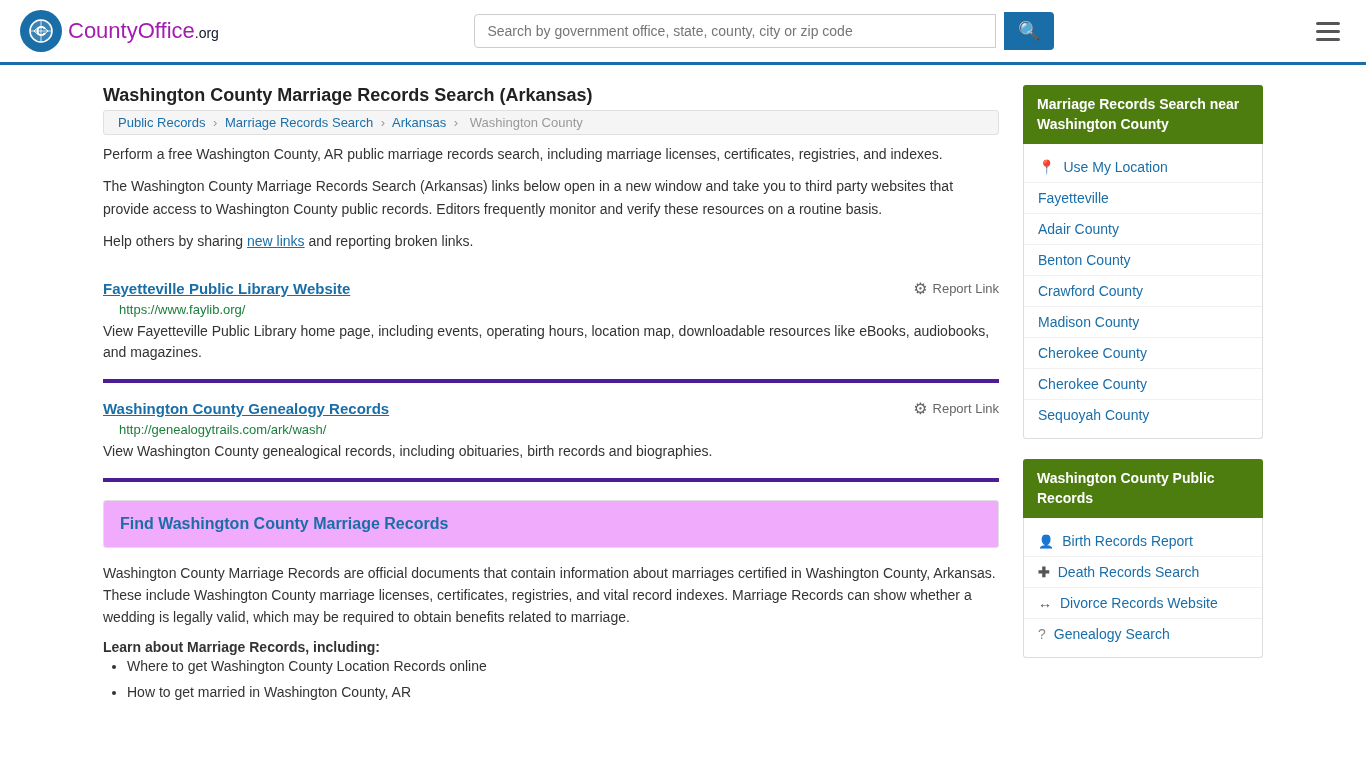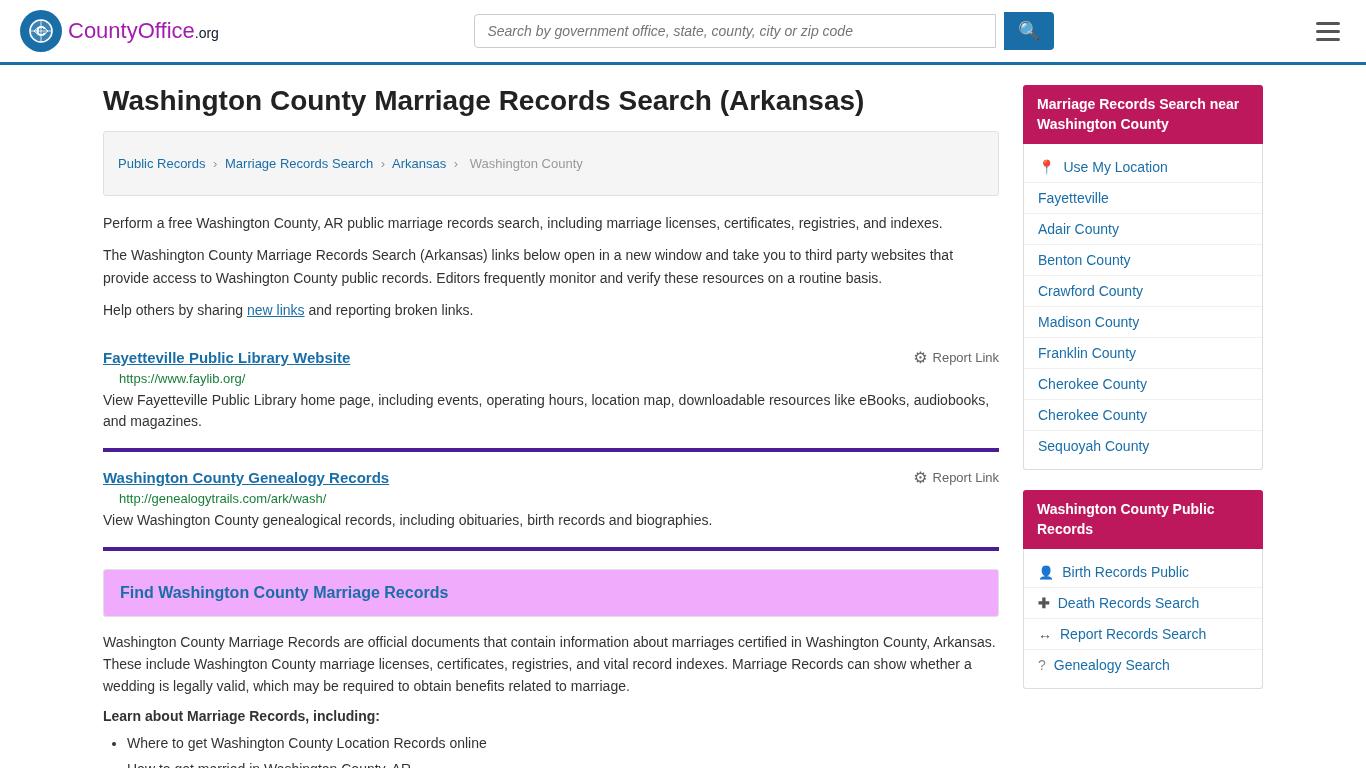--- a/index.html
+++ b/index.html
@@ -44,21 +44,20 @@
       max-width: 580px;
       margin: 0 30px;
     }
     #search-input {
       flex: 1;
       padding: 8px 12px;
       border: 1px solid #ccc;
       border-radius: 4px 0 0 4px;
       font-size: 14px;
       outline: none;
-      font-style: italic;
     }
     #search-button {
       background: #1a6ea8;
       border: none;
       color: #fff;
       padding: 8px 14px;
       border-radius: 0 4px 4px 0;
       cursor: pointer;
       font-size: 16px;
     }
@@ -87,32 +86,32 @@
       padding: 20px 20px;
       display: flex;
       gap: 24px;
     }
 
     
     #content {
       flex: 1;
     }
     #page-title {
-      font-size: 28px;
+      font-size: 18px;
       font-weight: bold;
       color: #222;
-      margin-bottom: 14px;
+      margin-bottom: 4px;
     }
     #breadcrumb {
       background: #f5f5f5;
       border: 1px solid #e0e0e0;
-      padding: 24px 14px;
+      padding: 4px 14px;
       border-radius: 3px;
       font-size: 13px;
-      margin-bottom: 16px;
+      margin-bottom: 8px;
       color: #555;
     }
     #breadcrumb a { color: #1a6ea8; text-decoration: none; }
     #breadcrumb span { color: #999; margin: 0 4px; }
 
     #intro p { margin-bottom: 10px; line-height: 1.6; font-size: 14px; }
     #intro a { color: #1a6ea8; }
 
     .result-card {
       border-bottom: 4px solid #4c1d95;
@@ -157,34 +156,34 @@
       margin: 18px 0 14px;
       border-radius: 3px;
     }
     #find-section h2 {
       font-size: 16px;
       font-weight: bold;
       color: #1a6ea8;
     }
 
     #learn-section p { line-height: 1.6; margin-bottom: 10px; }
-    #learn-section h3 { font-size: 14px; font-weight: bold; margin-bottom: 8px; }
+    #learn-section h3 { font-size: 14px; font-weight: bold; margin-bottom: 0; }
     #learn-section ul { margin-left: 24px; }
     #learn-section ul li { margin-bottom: 4px; line-height: 1.6; }
 
     
     #sidebar {
       width: 240px;
       flex-shrink: 0;
     }
     .sidebar-section {
       margin-bottom: 20px;
     }
     .sidebar-section-title {
-      background: #be185d;
+      background: #4d7c0f;
       color: #fff;
       padding: 10px 14px;
       font-size: 14px;
       font-weight: bold;
       border-radius: 3px 3px 0 0;
       line-height: 1.4;
     }
     .sidebar-section-body {
       border: 1px solid #ddd;
       border-top: none;
@@ -326,48 +325,45 @@
         <div class="sidebar-item">
           <a href="#">Benton County</a>
         </div>
         <div class="sidebar-item">
           <a href="#">Crawford County</a>
         </div>
         <div class="sidebar-item">
           <a href="#">Madison County</a>
         </div>
         <div class="sidebar-item">
-          <a href="#">Franklin County</a>
-        </div>
-        <div class="sidebar-item">
           <a href="#">Cherokee County</a>
         </div>
         <div class="sidebar-item">
           <a href="#">Cherokee County</a>
         </div>
         <div class="sidebar-item">
           <a href="#">Sequoyah County</a>
         </div>
       </div>
     </div>
 
     <div class="sidebar-section">
       <div class="sidebar-section-title">Washington County Public Records</div>
       <div class="sidebar-section-body">
         <div class="sidebar-item">
           <span class="sidebar-icon" style="font-size:13px;">👤</span>
-          <a href="#">Birth Records Public</a>
+          <a href="#">Birth Records Report</a>
         </div>
         <div class="sidebar-item">
           <span class="sidebar-icon" style="font-size:14px;font-weight:bold;color:#555;">✚</span>
           <a href="#">Death Records Search</a>
         </div>
         <div class="sidebar-item">
           <span class="sidebar-icon" style="font-size:14px;">↔</span>
-          <a href="#">Report Records Search</a>
+          <a href="#">Divorce Records Website</a>
         </div>
         <div class="sidebar-item">
           <span class="sidebar-icon" style="font-size:14px;color:#888;">?</span>
           <a href="#">Genealogy Search</a>
         </div>
       </div>
     </div>
 
   </div>
 

